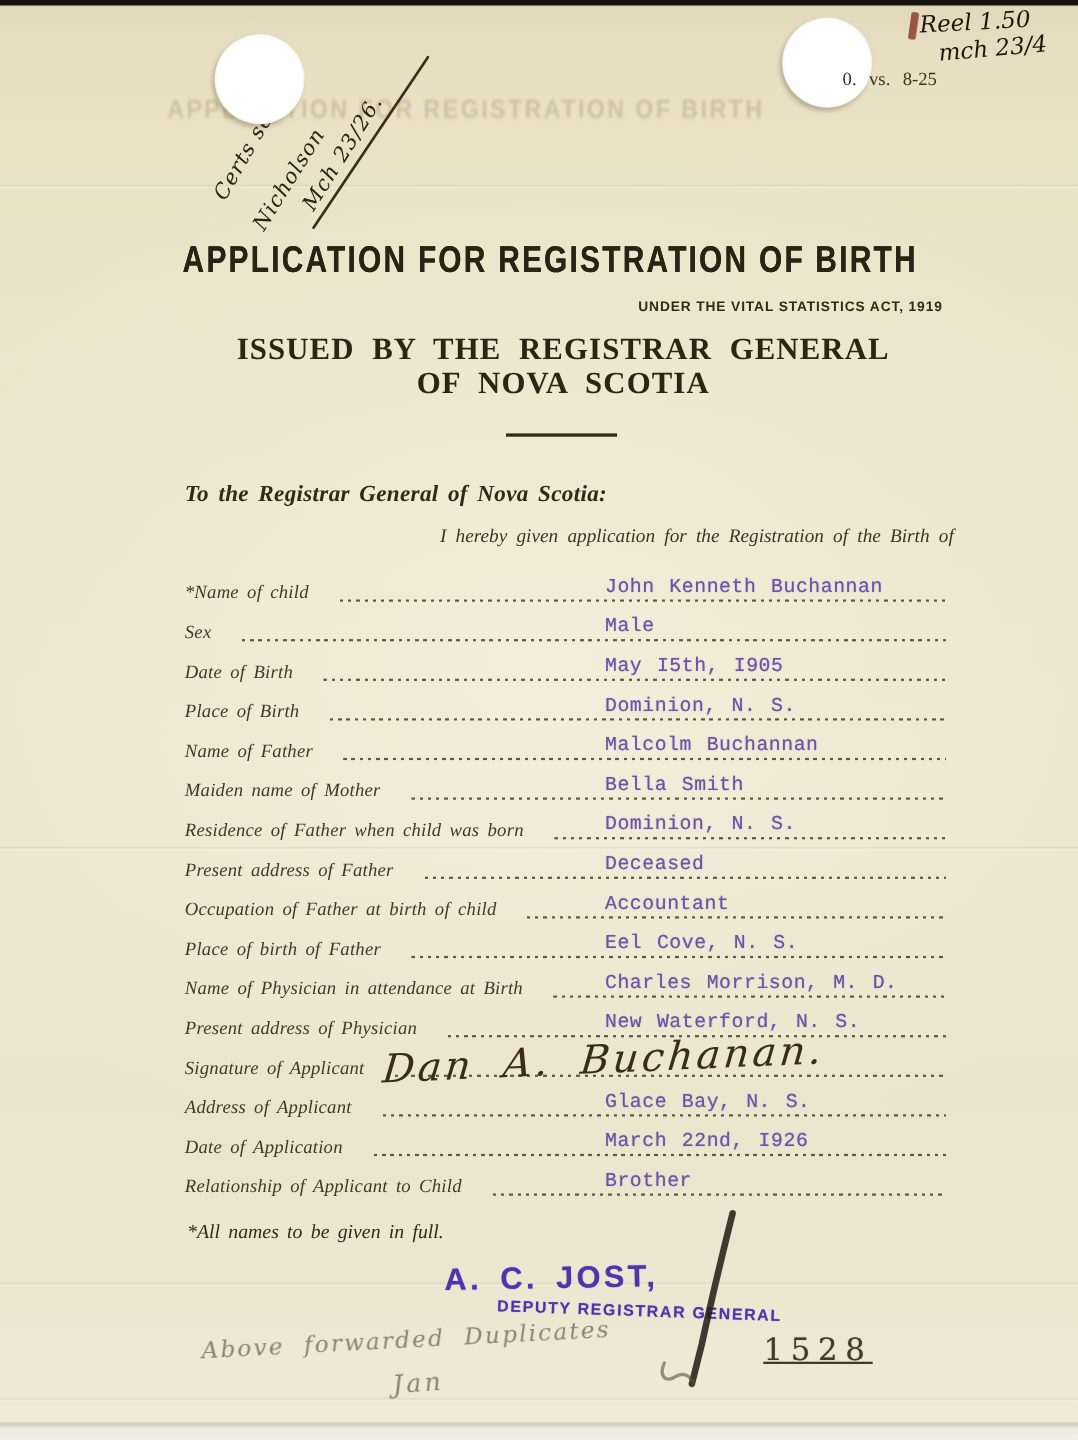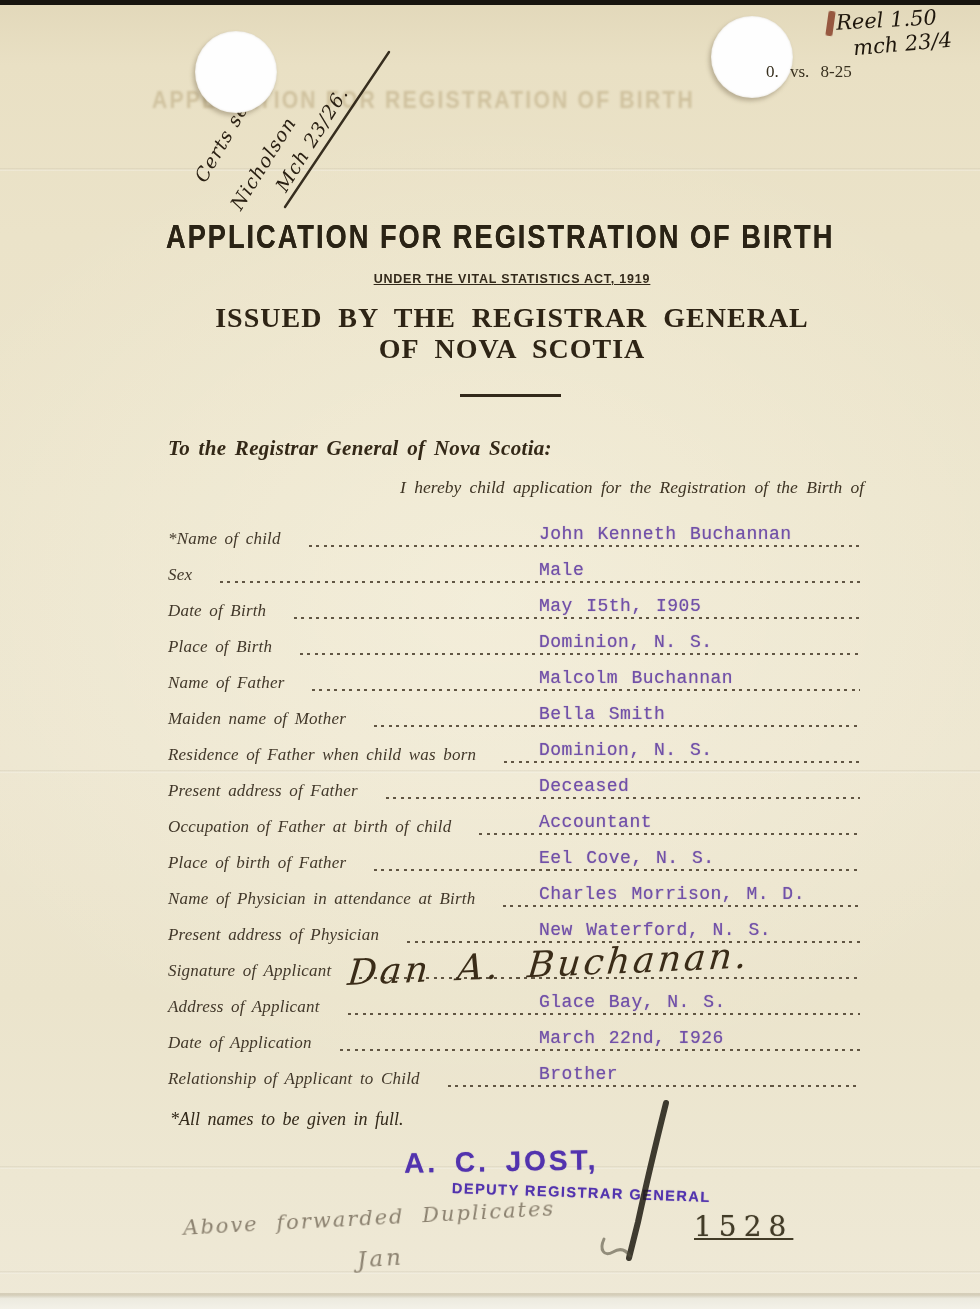--- a/index.html
+++ b/index.html
@@ -27,38 +27,38 @@
   .hand { font-family:"DejaVu Serif", serif; font-style:italic; color:#2a2013; }
   .note-tl span { position:absolute; white-space:nowrap; font-size:19px; letter-spacing:1px; z-index:3; }
   .note-tr { position:absolute; white-space:nowrap; font-size:21px; z-index:3; color:#1e160c; }
   .red-mark { position:absolute; left:827px; top:11px; width:7px; height:25px; background:#7d2c16;
     opacity:0.75; transform:rotate(8deg); border-radius:2px; filter:blur(0.4px); z-index:3; }
   .print-code { position:absolute; left:766px; top:62px; font-size:17px; color:#38301f; word-spacing:7px; z-index:6; }
 
   .title { position:absolute; left:166px; top:217px; z-index:2; white-space:nowrap;
     font-family:"Liberation Sans", sans-serif; font-weight:bold; font-size:34px; letter-spacing:2.5px;
     color:#2a2315; transform: scaleX(0.80); transform-origin:left; text-shadow: 0 0 0.6px #2a2315; }
-  .subtitle { position:absolute; left:167px; top:272px; width:690px; text-align:center; z-index:2;
-    font-family:"Liberation Sans", sans-serif; font-weight:bold; font-size:12.5px; letter-spacing:0.8px; color:#33291a;text-decoration:underline; }
+  .subtitle { position:absolute; left:167px; top:272px; width:690px; text-align:right; z-index:2;
+    font-family:"Liberation Sans", sans-serif; font-weight:bold; font-size:12.5px; letter-spacing:0.8px; color:#33291a; }
   .issued { position:absolute; left:167px; top:302px; width:690px; text-align:center; z-index:2;
     font-weight:bold; font-size:28px; letter-spacing:1px; word-spacing:8px; line-height:31px; color:#2e2415; }
   .divider { position:absolute; left:460px; top:394px; width:101px; height:2.5px; background:#33291a; z-index:2; }
 
   .salutation { position:absolute; left:168px; top:436px; z-index:2;
     font-weight:bold; font-style:italic; font-size:21px; letter-spacing:0.3px; word-spacing:3px; color:#332817; }
   .intro { position:absolute; left:400px; top:477px; z-index:2;
     font-style:italic; font-size:17.5px; word-spacing:4px; color:#3e3424; }
 
   .fields { position:absolute; left:168px; top:516px; width:692px; z-index:2; }
   .field-row { position:relative; height:36px; display:flex; align-items:flex-end;gap:24px; }
   .flabel { flex:0 0 auto; white-space:nowrap; font-style:italic; font-size:17px;
     word-spacing:3px; letter-spacing:0.2px; color:#42382a; padding-bottom:3px; }
   .leader { flex:1 1 auto; height:2px; margin:0 0 5px 4px;
     background: repeating-linear-gradient(90deg, rgba(72,60,42,0.85) 0 3px, rgba(72,60,42,0) 3px 7.5px); }
-  .fvalue { position:absolute; left:371px; bottom:8px; white-space:nowrap; z-index:3;
+  .fvalue { position:absolute; left:382px; bottom:8px; white-space:nowrap; z-index:3;
     font-family:"Liberation Mono", monospace; font-size:18px; letter-spacing:0.5px; word-spacing:2px;
     color:#7150a8; text-shadow: 0 0 1px rgba(113,80,168,0.65); }
   .fvalue.handwritten { left:178px; bottom:-9px;
     font-family:"DejaVu Serif", serif; font-style:italic; font-size:36px; letter-spacing:3px; word-spacing:12px;
     color:#3a2c18; text-shadow:none; transform: skewX(-8deg) rotate(-2.5deg); transform-origin:left bottom; }
 
   .footnote { position:absolute; left:170px; top:1109px; z-index:2;
     font-style:italic; font-size:18px; word-spacing:3px; color:#33291a; }
   .stamp-name { position:absolute; left:404px; top:1146px; z-index:4; white-space:nowrap;
     font-family:"Liberation Sans", sans-serif; font-weight:bold; font-size:28px; letter-spacing:3px; word-spacing:6px;
@@ -105,21 +105,21 @@
 
   <div class="title">APPLICATION FOR REGISTRATION OF BIRTH</div>
   <div class="subtitle">UNDER THE VITAL STATISTICS ACT, 1919</div>
   <div class="issued">
     <div>ISSUED BY THE REGISTRAR GENERAL</div>
     <div>OF NOVA SCOTIA</div>
   </div>
   <div class="divider"></div>
 
   <div class="salutation">To the Registrar General of Nova Scotia:</div>
-  <div class="intro">I hereby child application for the Registration of the Birth of</div>
+  <div class="intro">I hereby given application for the Registration of the Birth of</div>
 
   <div class="fields">
     <div class="field-row">
       <span class="flabel">*Name of child</span>
         <span class="leader"></span>
       <span class="fvalue">John Kenneth Buchannan</span>
     </div>
     <div class="field-row">
       <span class="flabel">Sex</span>
         <span class="leader"></span>

